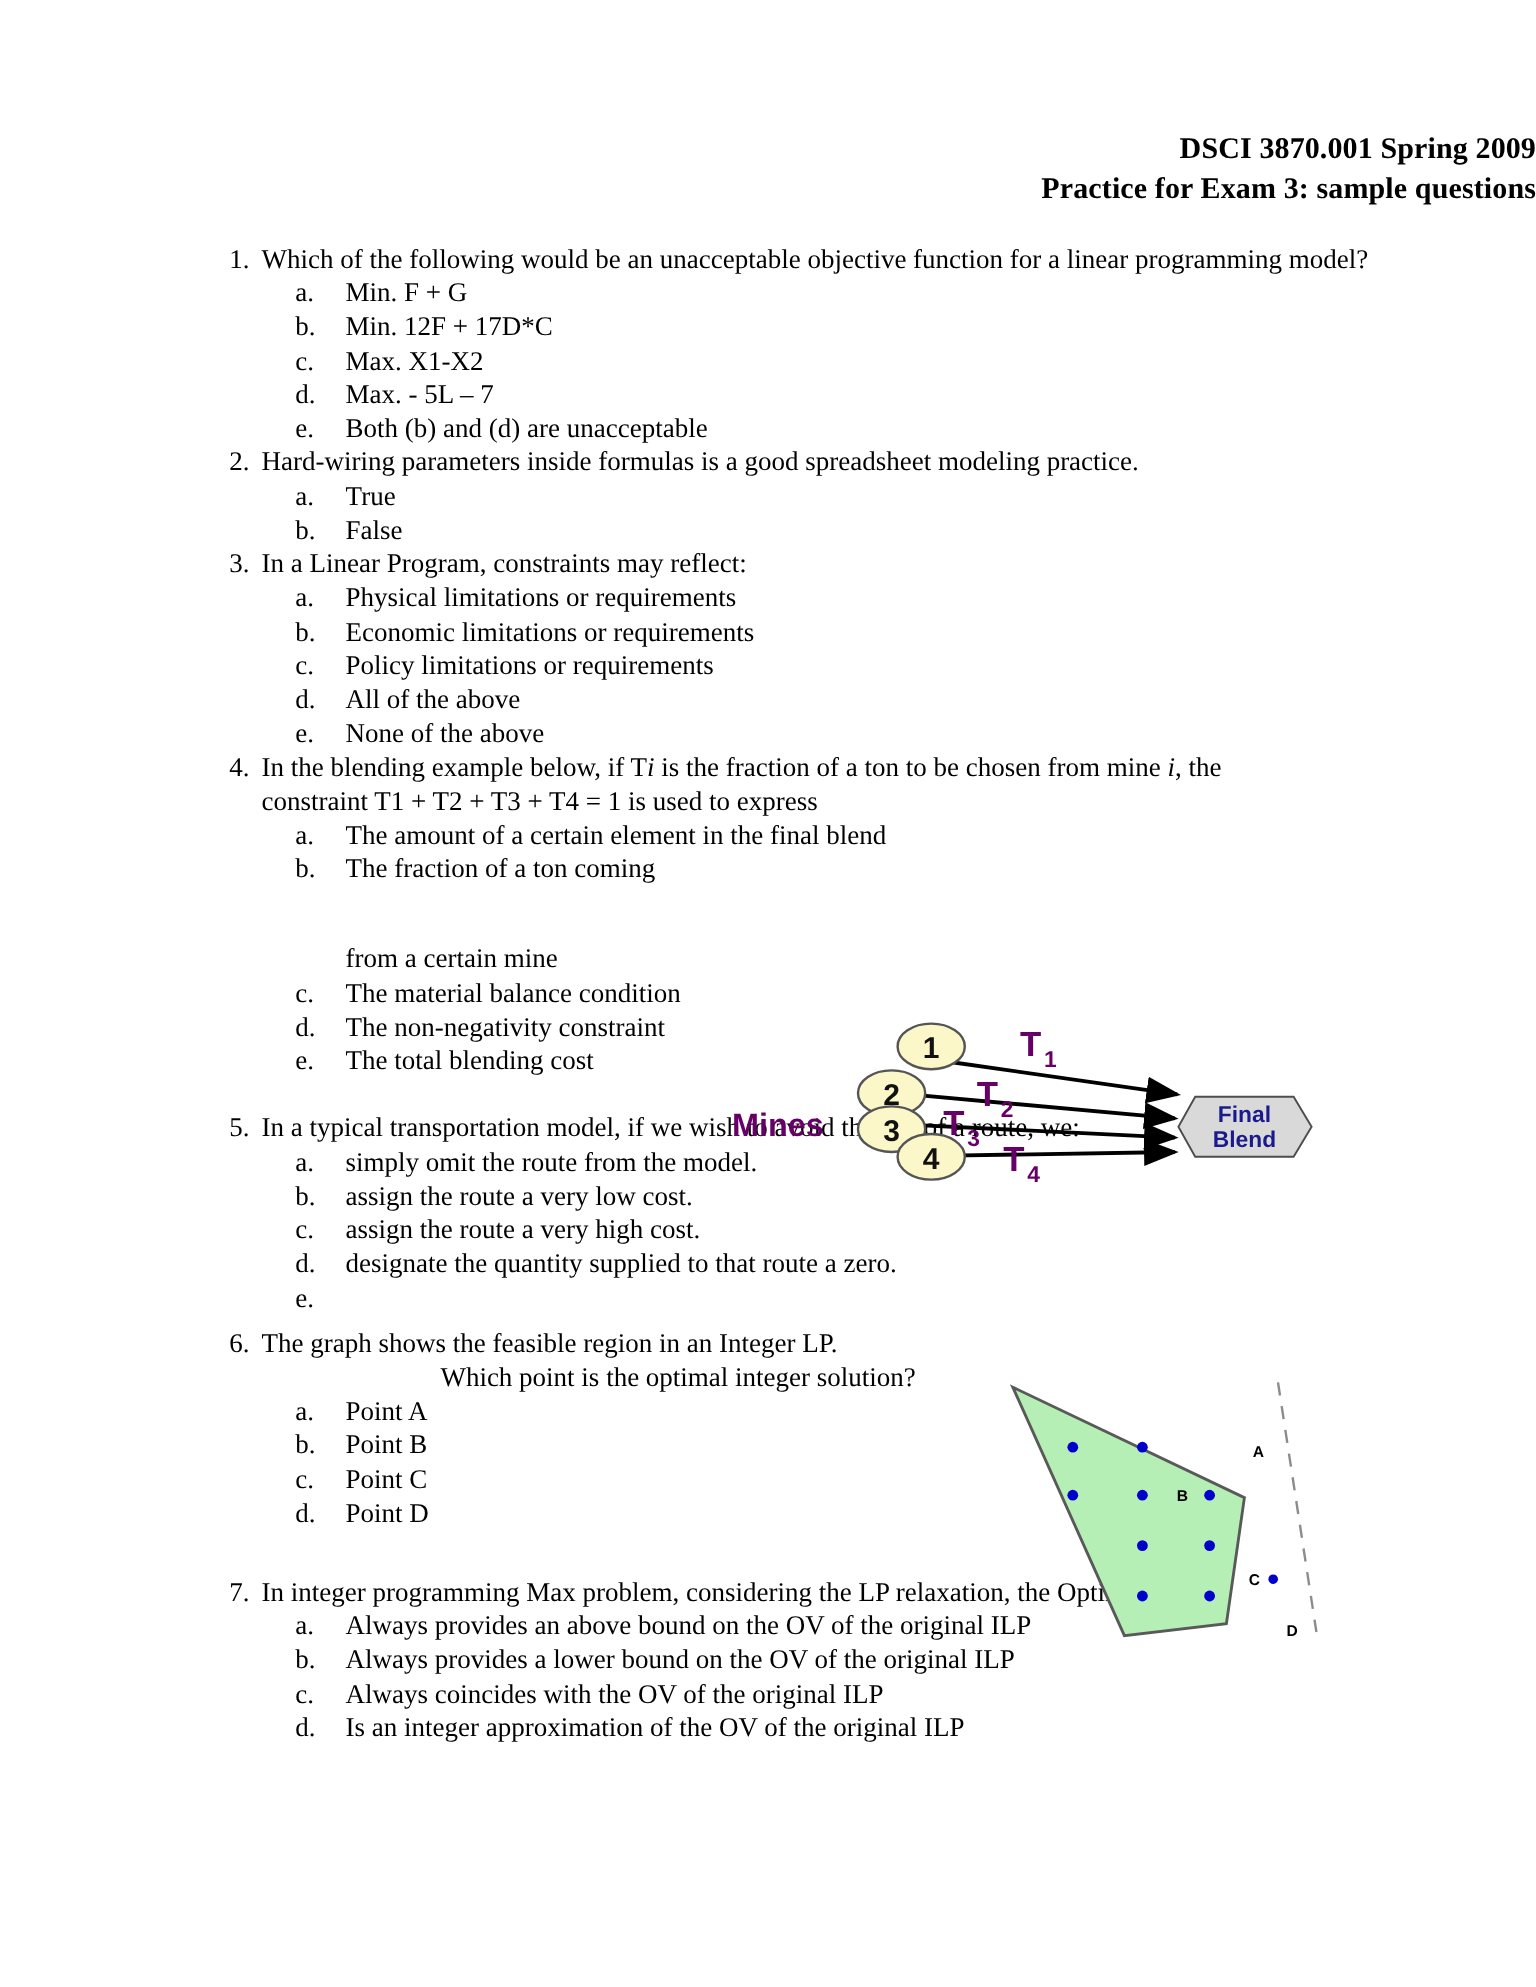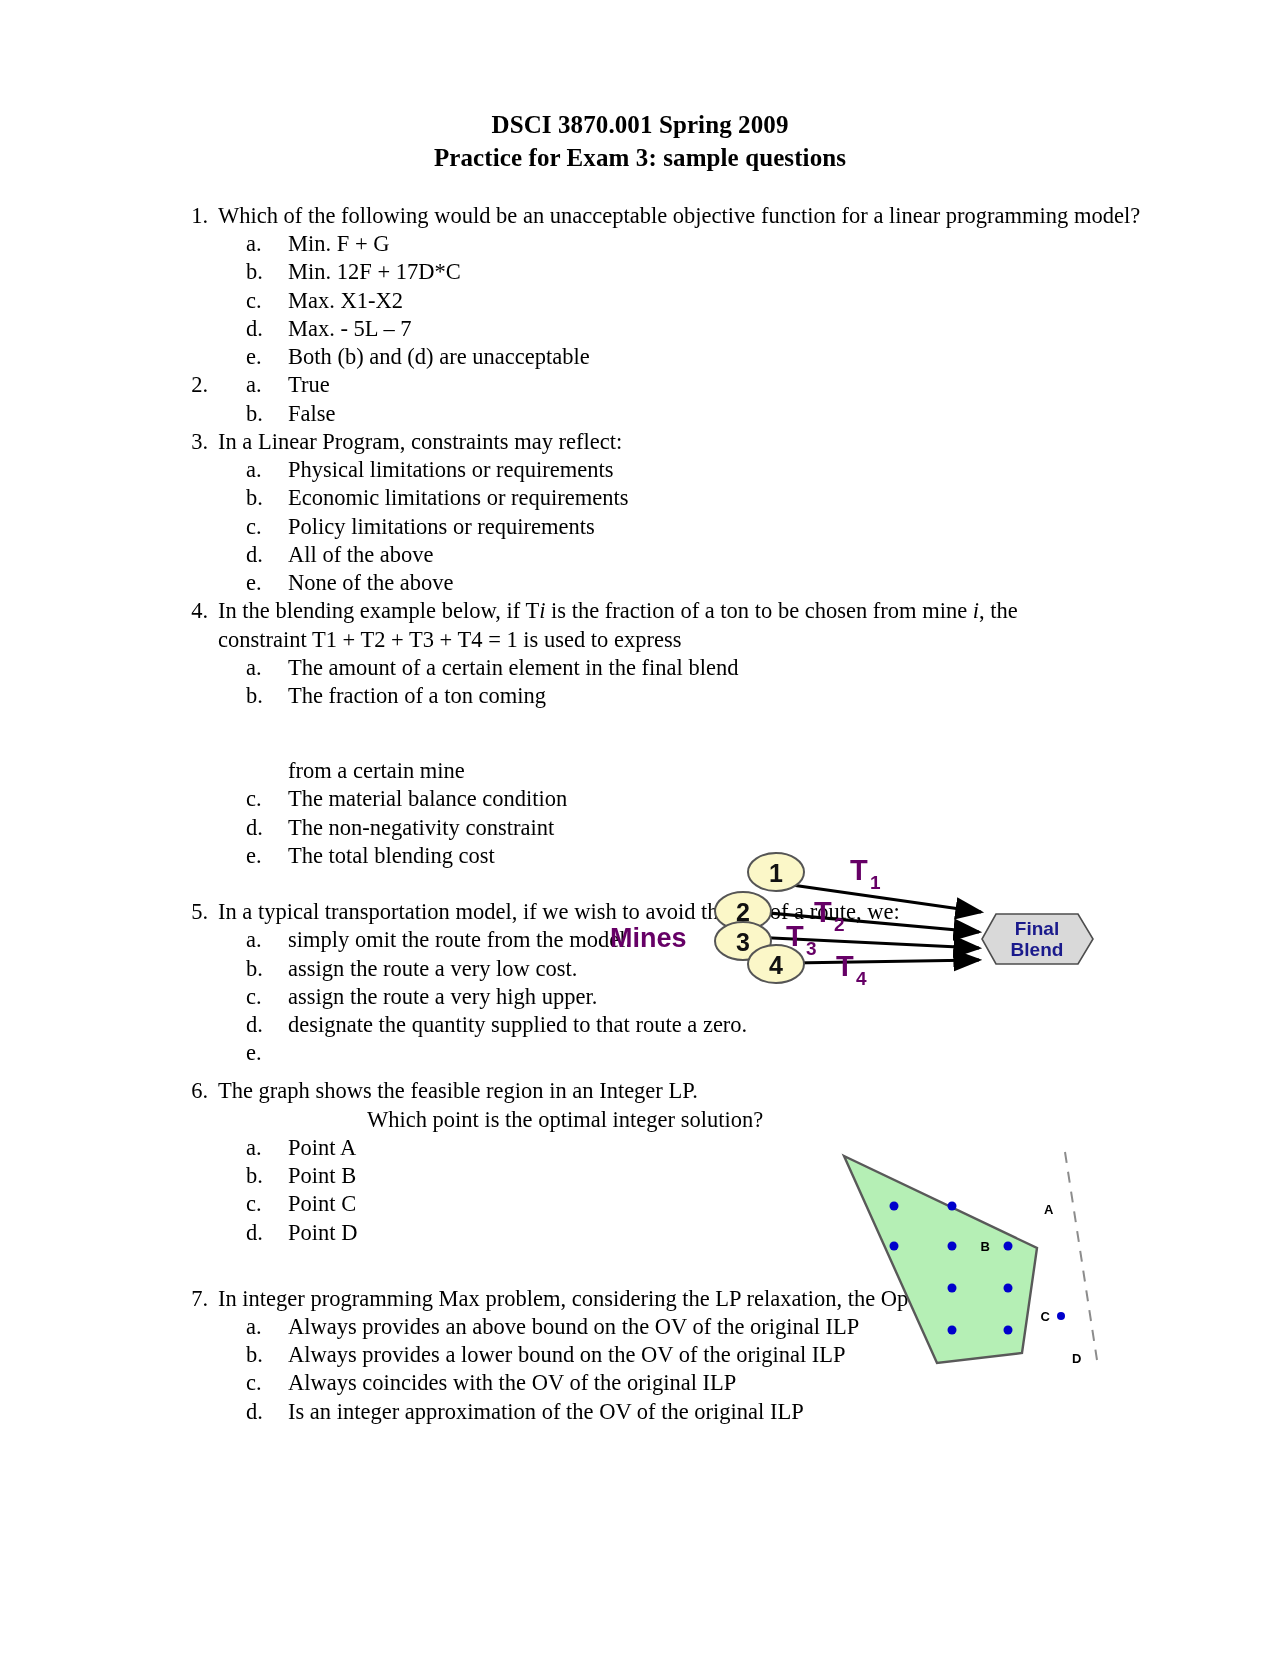--- a/index.html
+++ b/index.html
@@ -16,21 +16,21 @@
     overflow: hidden;
   }
   .page {
     position: relative;
     width: 1280px;
     height: 1656px;
     padding: 0;
   }
   
   .title-block {
-    text-align: center;
+    text-align: right;
     margin-top: 108px;
     font-weight: bold;
     font-size: 25px;
     line-height: 1.32;
     letter-spacing: 0.1px;
   }
   .title-line { display: block; }
   
   .qlist {
     margin: 0;
@@ -174,20 +174,21 @@
         <div class="opt">
           <span class="opt-letter">e.</span>
           <span>Both (b) and (d) are unacceptable</span>
         </div>
       </div>
     </div>
 
     <div class="q">
       <div class="q-head">
         <span class="q-num">2.</span>
+        <span class="q-text">Hard-wiring parameters inside formulas is a good spreadsheet modeling practice.</span>
       </div>
       <div class="opts">
         <div class="opt">
           <span class="opt-letter">a.</span>
           <span>True</span>
         </div>
         <div class="opt">
           <span class="opt-letter">b.</span>
           <span>False</span>
         </div>
@@ -265,21 +266,21 @@
         <div class="opt">
           <span class="opt-letter">a.</span>
           <span>simply omit the route from the model.</span>
         </div>
         <div class="opt">
           <span class="opt-letter">b.</span>
           <span>assign the route a very low cost.</span>
         </div>
         <div class="opt">
           <span class="opt-letter">c.</span>
-          <span>assign the route a very high upper.</span>
+          <span>assign the route a very high cost.</span>
         </div>
         <div class="opt">
           <span class="opt-letter">d.</span>
           <span>designate the quantity supplied to that route a zero.</span>
         </div>
         <div class="opt">
           <span class="opt-letter">e.</span>
         </div>
       </div>
     </div>

